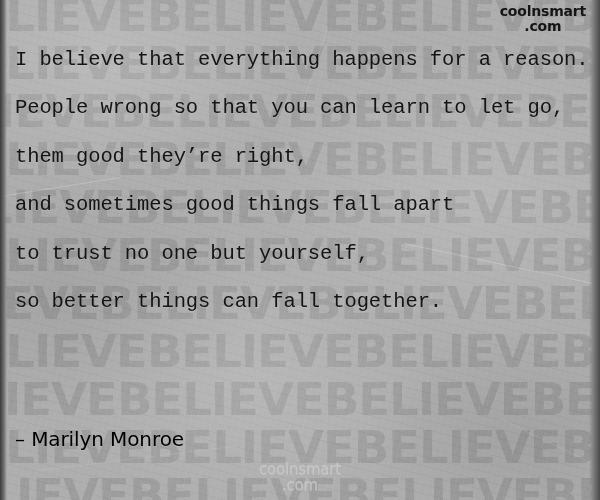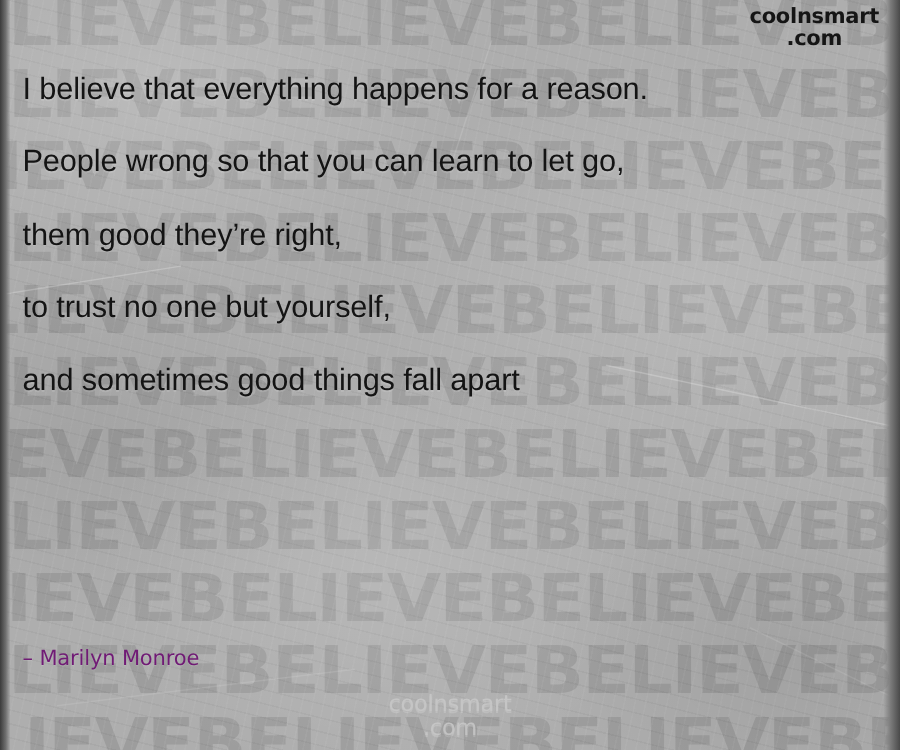--- a/index.html
+++ b/index.html
@@ -87,39 +87,39 @@
   
   .quote-block {
     position: absolute;
     left: 15px;
     top: 36px;
     right: 18px;
     z-index: 5;
   }
 
   .quote-line {
-    font-family: Liberation Sans, sans-serif;
+    font-family: Liberation Mono, monospace;
     font-size: 20.5px;
     line-height: 48.4px;
     letter-spacing: -0.1px;
     color: #141414;
     white-space: nowrap;
     text-shadow: 0 1px 0 rgba(255,255,255,.12);
   }
 
   .attribution {
     position: absolute;
     left: 15px;
     top: 424px;
     z-index: 5;
     font-family: "DejaVu Sans", sans-serif;
-    font-size: 14px;
+    font-size: 20px;
     line-height: 30px;
     letter-spacing: -0.1px;
-    color: #701a75;
+    color: #000000;
     white-space: nowrap;
     text-shadow: 0 1px 0 rgba(255,255,255,.12);
   }
 
   
   .watermark-top {
     position: absolute;
     right: 14px;
     top: 4px;
     z-index: 6;
@@ -177,22 +177,23 @@
   <div class="bg-crease crease-d"></div>
   <div class="bg-crease crease-e"></div>
 
   <div class="edge-left"></div>
   <div class="edge-right"></div>
 
   <div class="quote-block">
     <div class="quote-line">I believe that everything happens for a reason.</div>
     <div class="quote-line">People wrong so that you can learn to let go,</div>
     <div class="quote-line">them good they’re right,</div>
+    <div class="quote-line">and sometimes good things fall apart</div>
     <div class="quote-line">to trust no one but yourself,</div>
-    <div class="quote-line">and sometimes good things fall apart</div>
+    <div class="quote-line">so better things can fall together.</div>
   </div>
 
   <div class="attribution">– Marilyn Monroe</div>
 
   <div class="watermark-top">
     <span class="wm-name">coolnsmart</span>
     <span class="wm-domain">.com</span>
   </div>
 
   <div class="watermark-bottom">

